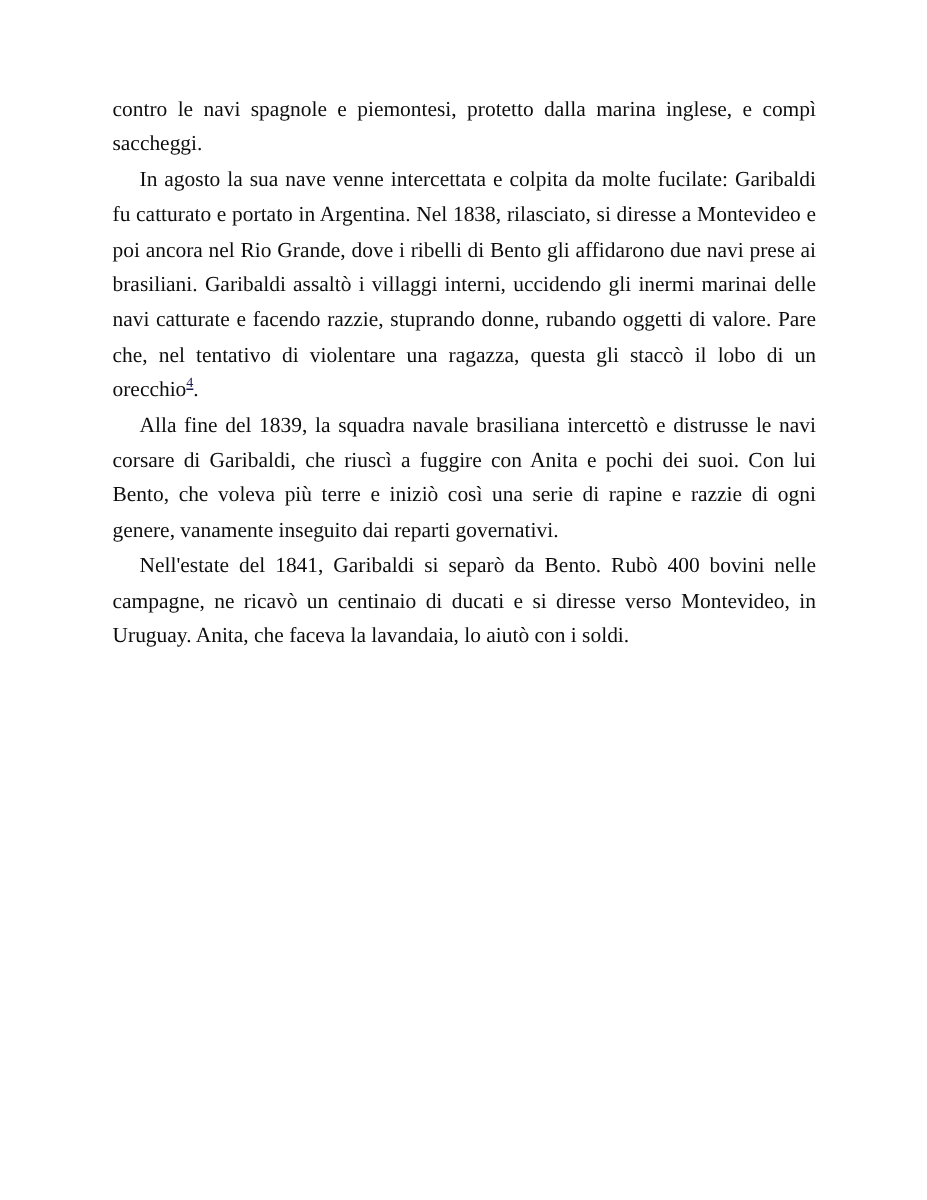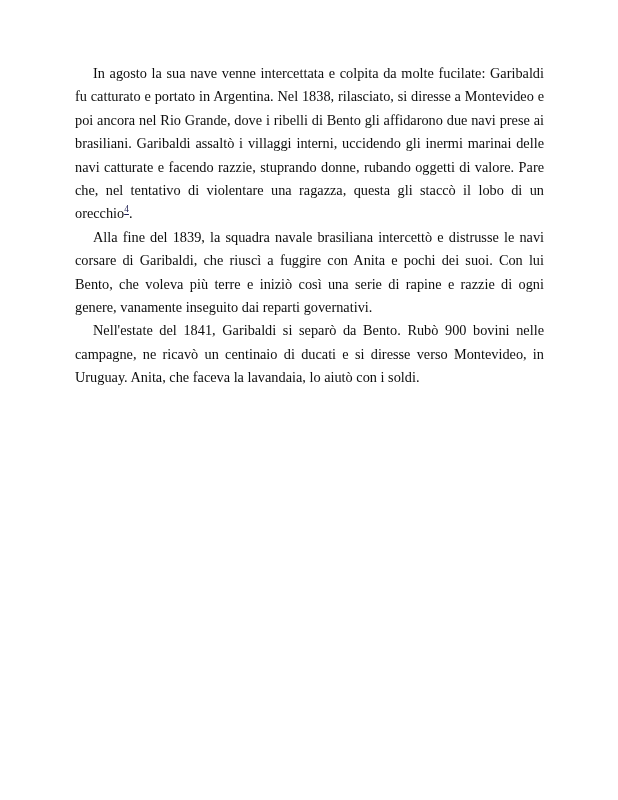--- a/index.html
+++ b/index.html
@@ -55,22 +55,23 @@
     text-decoration: underline;
     text-decoration-color: #1a1a4e;
   }
 </style>
 </head>
 <body>
 
 <div class="page">
   <div class="text-body">
 
+    <p class="para">contro le navi spagnole e piemontesi, protetto dalla marina inglese, e compì saccheggi.</p>
 
     <p class="para indent"><span>In agosto la sua nave venne intercettata e colpita da molte fucilate: Garibaldi fu catturato e portato in Argentina. Nel 1838, rilasciato, si diresse a Montevideo e poi ancora nel Rio Grande, dove i ribelli di Bento gli affidarono due navi prese ai brasiliani. Garibaldi assaltò i villaggi interni, uccidendo gli inermi marinai delle navi catturate e facendo razzie, stuprando donne, rubando oggetti di valore. Pare che, nel tentativo di violentare una ragazza, questa gli staccò il lobo di un orecchio</span><sup class="footnote-ref">4</sup><span>.</span></p>
 
     <p class="para indent">Alla fine del 1839, la squadra navale brasiliana intercettò e distrusse le navi corsare di Garibaldi, che riuscì a fuggire con Anita e pochi dei suoi. Con lui Bento, che voleva più terre e iniziò così una serie di rapine e razzie di ogni genere, vanamente inseguito dai reparti governativi.</p>
 
 
-    <p class="para indent">Nell'estate del 1841, Garibaldi si separò da Bento. Rubò 900 bovini nelle campagne, ne ricavò un centinaio di ducati e si diresse verso Montevideo, in Uruguay. Anita, che faceva la lavandaia, lo aiutò con i soldi.</p>
+    <p class="para indent">Nell'estate del 1841, Garibaldi si separò da Bento. Rubò 400 bovini nelle campagne, ne ricavò un centinaio di ducati e si diresse verso Montevideo, in Uruguay. Anita, che faceva la lavandaia, lo aiutò con i soldi.</p>
 
   </div>
 </div>
 
 </body></html>

